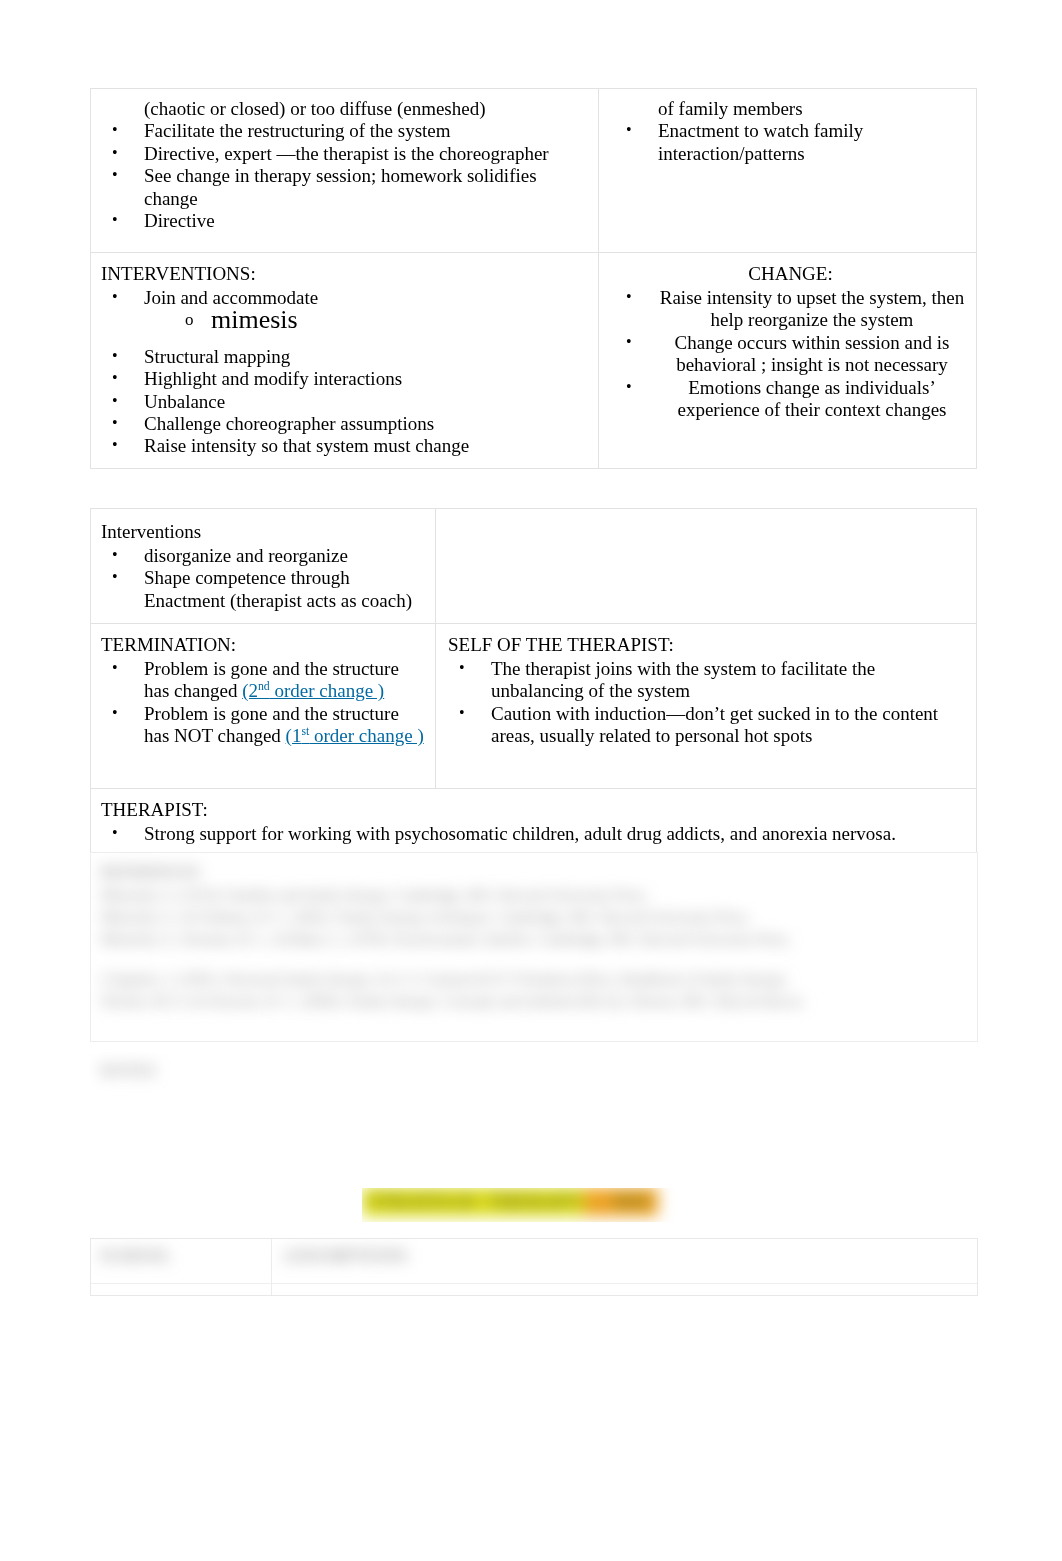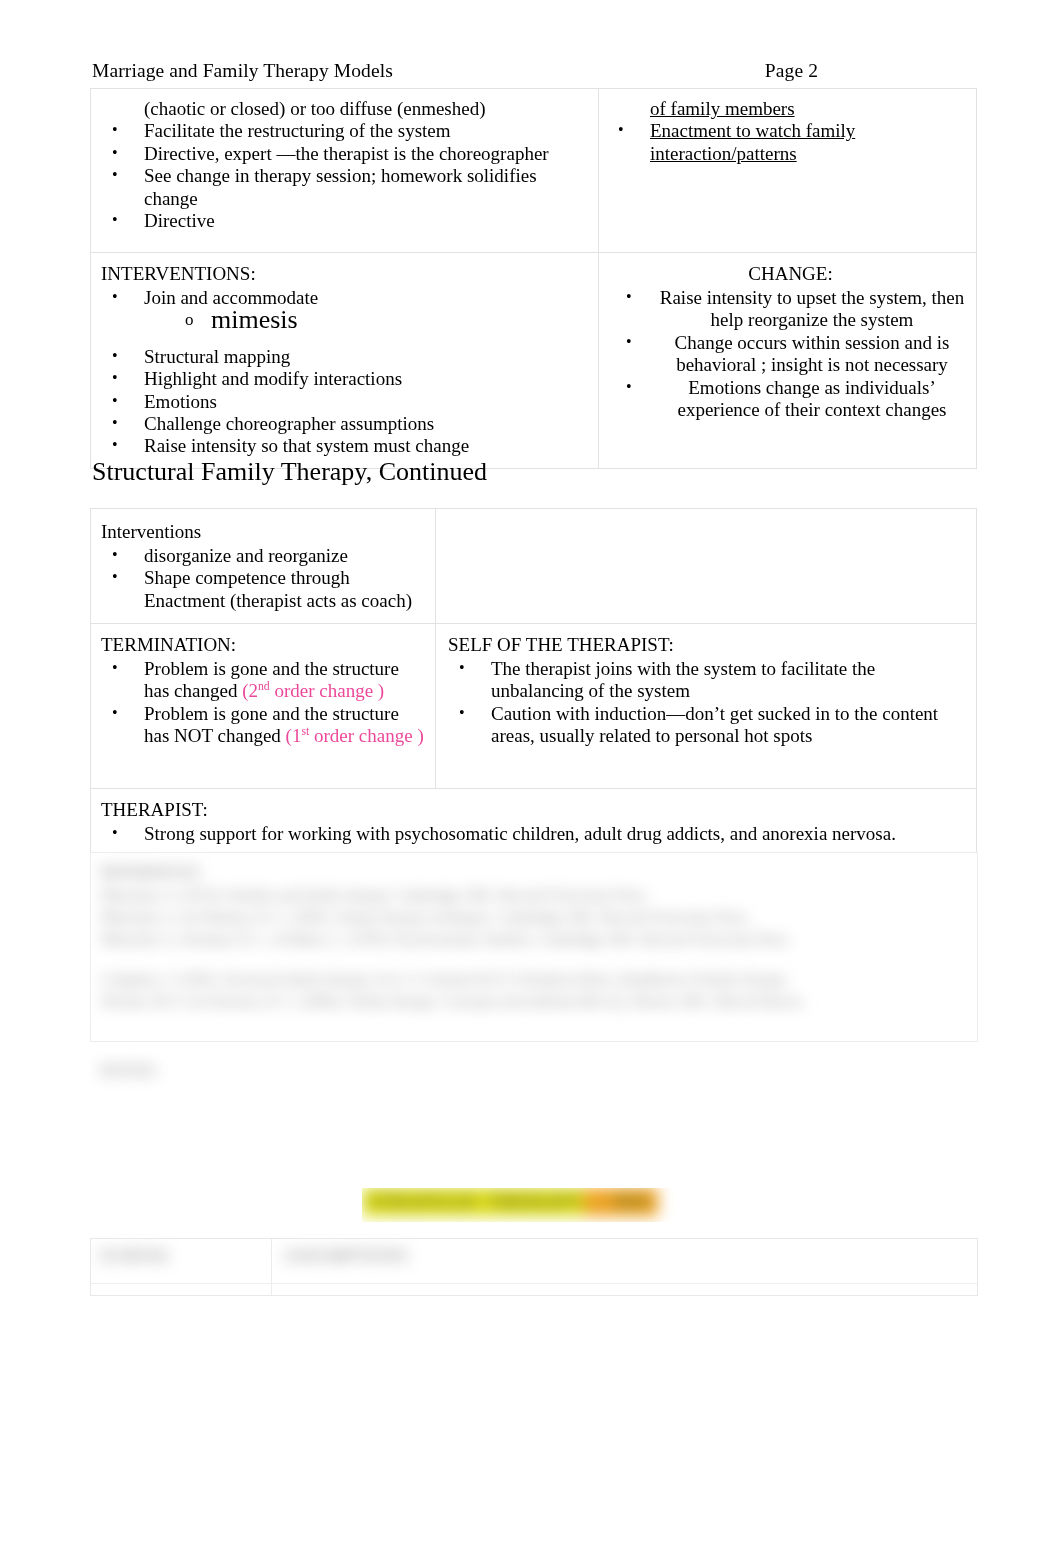--- a/index.html
+++ b/index.html
@@ -93,21 +93,21 @@
     position: absolute;
     left: 84px;
     top: 0;
     font-size: 17px;
   }
 
   
   .bul-tight > li { padding-left: 46px; }
   .bul-tight > li::before { left: 5px; }
 
-  .green { color: #ec4899; }
+  .green { color: #0369a1; text-decoration: underline; }
   sup { font-size: 0.62em; vertical-align: super; line-height: 0; }
 
   
   .section-heading {
     position: absolute;
     left: 92px;
     top: 456px;
     font-size: 26px;
     line-height: 32px;
     white-space: nowrap;
@@ -221,80 +221,75 @@
     top: 44px;
     height: 1px;
     background: #efefef;
   }
 </style>
 </head>
 <body>
 
 <div class="page">
 
-  <div class="doc-header">
-    <span class="hdr-title">Marriage and Family Therapy Models</span>
-    <span class="hdr-page">Page 2</span>
-  </div>
 
   <table class="tbl" style="left:90px; top:88px; width:886px;">
     <colgroup>
         <col style="width:508px">
         <col style="width:378px">
       </colgroup>
     <tbody>
       <tr>
 
         <td style="height:144px; padding-top:9px;">
           <ul class="b bul-tight">
             <li class="nobullet">(chaotic or closed) or too diffuse (enmeshed)</li>
             <li>Facilitate the restructuring of the system</li>
             <li>Directive, expert  —the therapist is the choreographer</li>
             <li>See change in therapy session; homework solidifies change</li>
             <li>Directive</li>
           </ul>
         </td>
 
-        <td style="padding-top:9px; padding-left:8px;text-decoration:underline;">
+        <td style="padding-top:9px; padding-left:16px;">
           <ul class="b">
             <li class="nobullet">of family members</li>
             <li>Enactment  to watch family interaction/patterns</li>
           </ul>
         </td>
       </tr>
       <tr>
 
         <td style="height:176px; padding-top:8px;">
           <div class="sec-label">INTERVENTIONS:</div>
           <ul class="b bul-tight">
             <li>Join and accommodate</li>
           </ul>
           <div class="sub-o">mimesis</div>
           <ul class="b bul-tight" style="margin-top:14px;">
             <li>Structural mapping</li>
             <li>Highlight and modify interactions</li>
-            <li>Emotions</li>
+            <li>Unbalance</li>
             <li>Challenge choreographer assumptions</li>
             <li>Raise intensity so that system must change</li>
           </ul>
         </td>
 
         <td style="padding-top:8px; padding-left:16px;text-align:center;">
           <div class="sec-label">CHANGE:</div>
           <ul class="b">
             <li>Raise intensity  to upset the system, then help reorganize the system</li>
             <li>Change occurs within session and is behavioral ; insight is not necessary</li>
             <li>Emotions change as individuals’ experience of their context changes</li>
           </ul>
         </td>
       </tr>
     </tbody>
   </table>
 
-  <div class="section-heading">Structural Family Therapy, Continued</div>
 
   <table class="tbl" style="left:90px; top:508px; width:886px;">
     <colgroup>
         <col style="width:345px">
         <col style="width:541px">
       </colgroup>
     <tbody>
       <tr>
         <td style="height:94px; padding-top:10px;">
           <div class="sec-label">Interventions</div>

